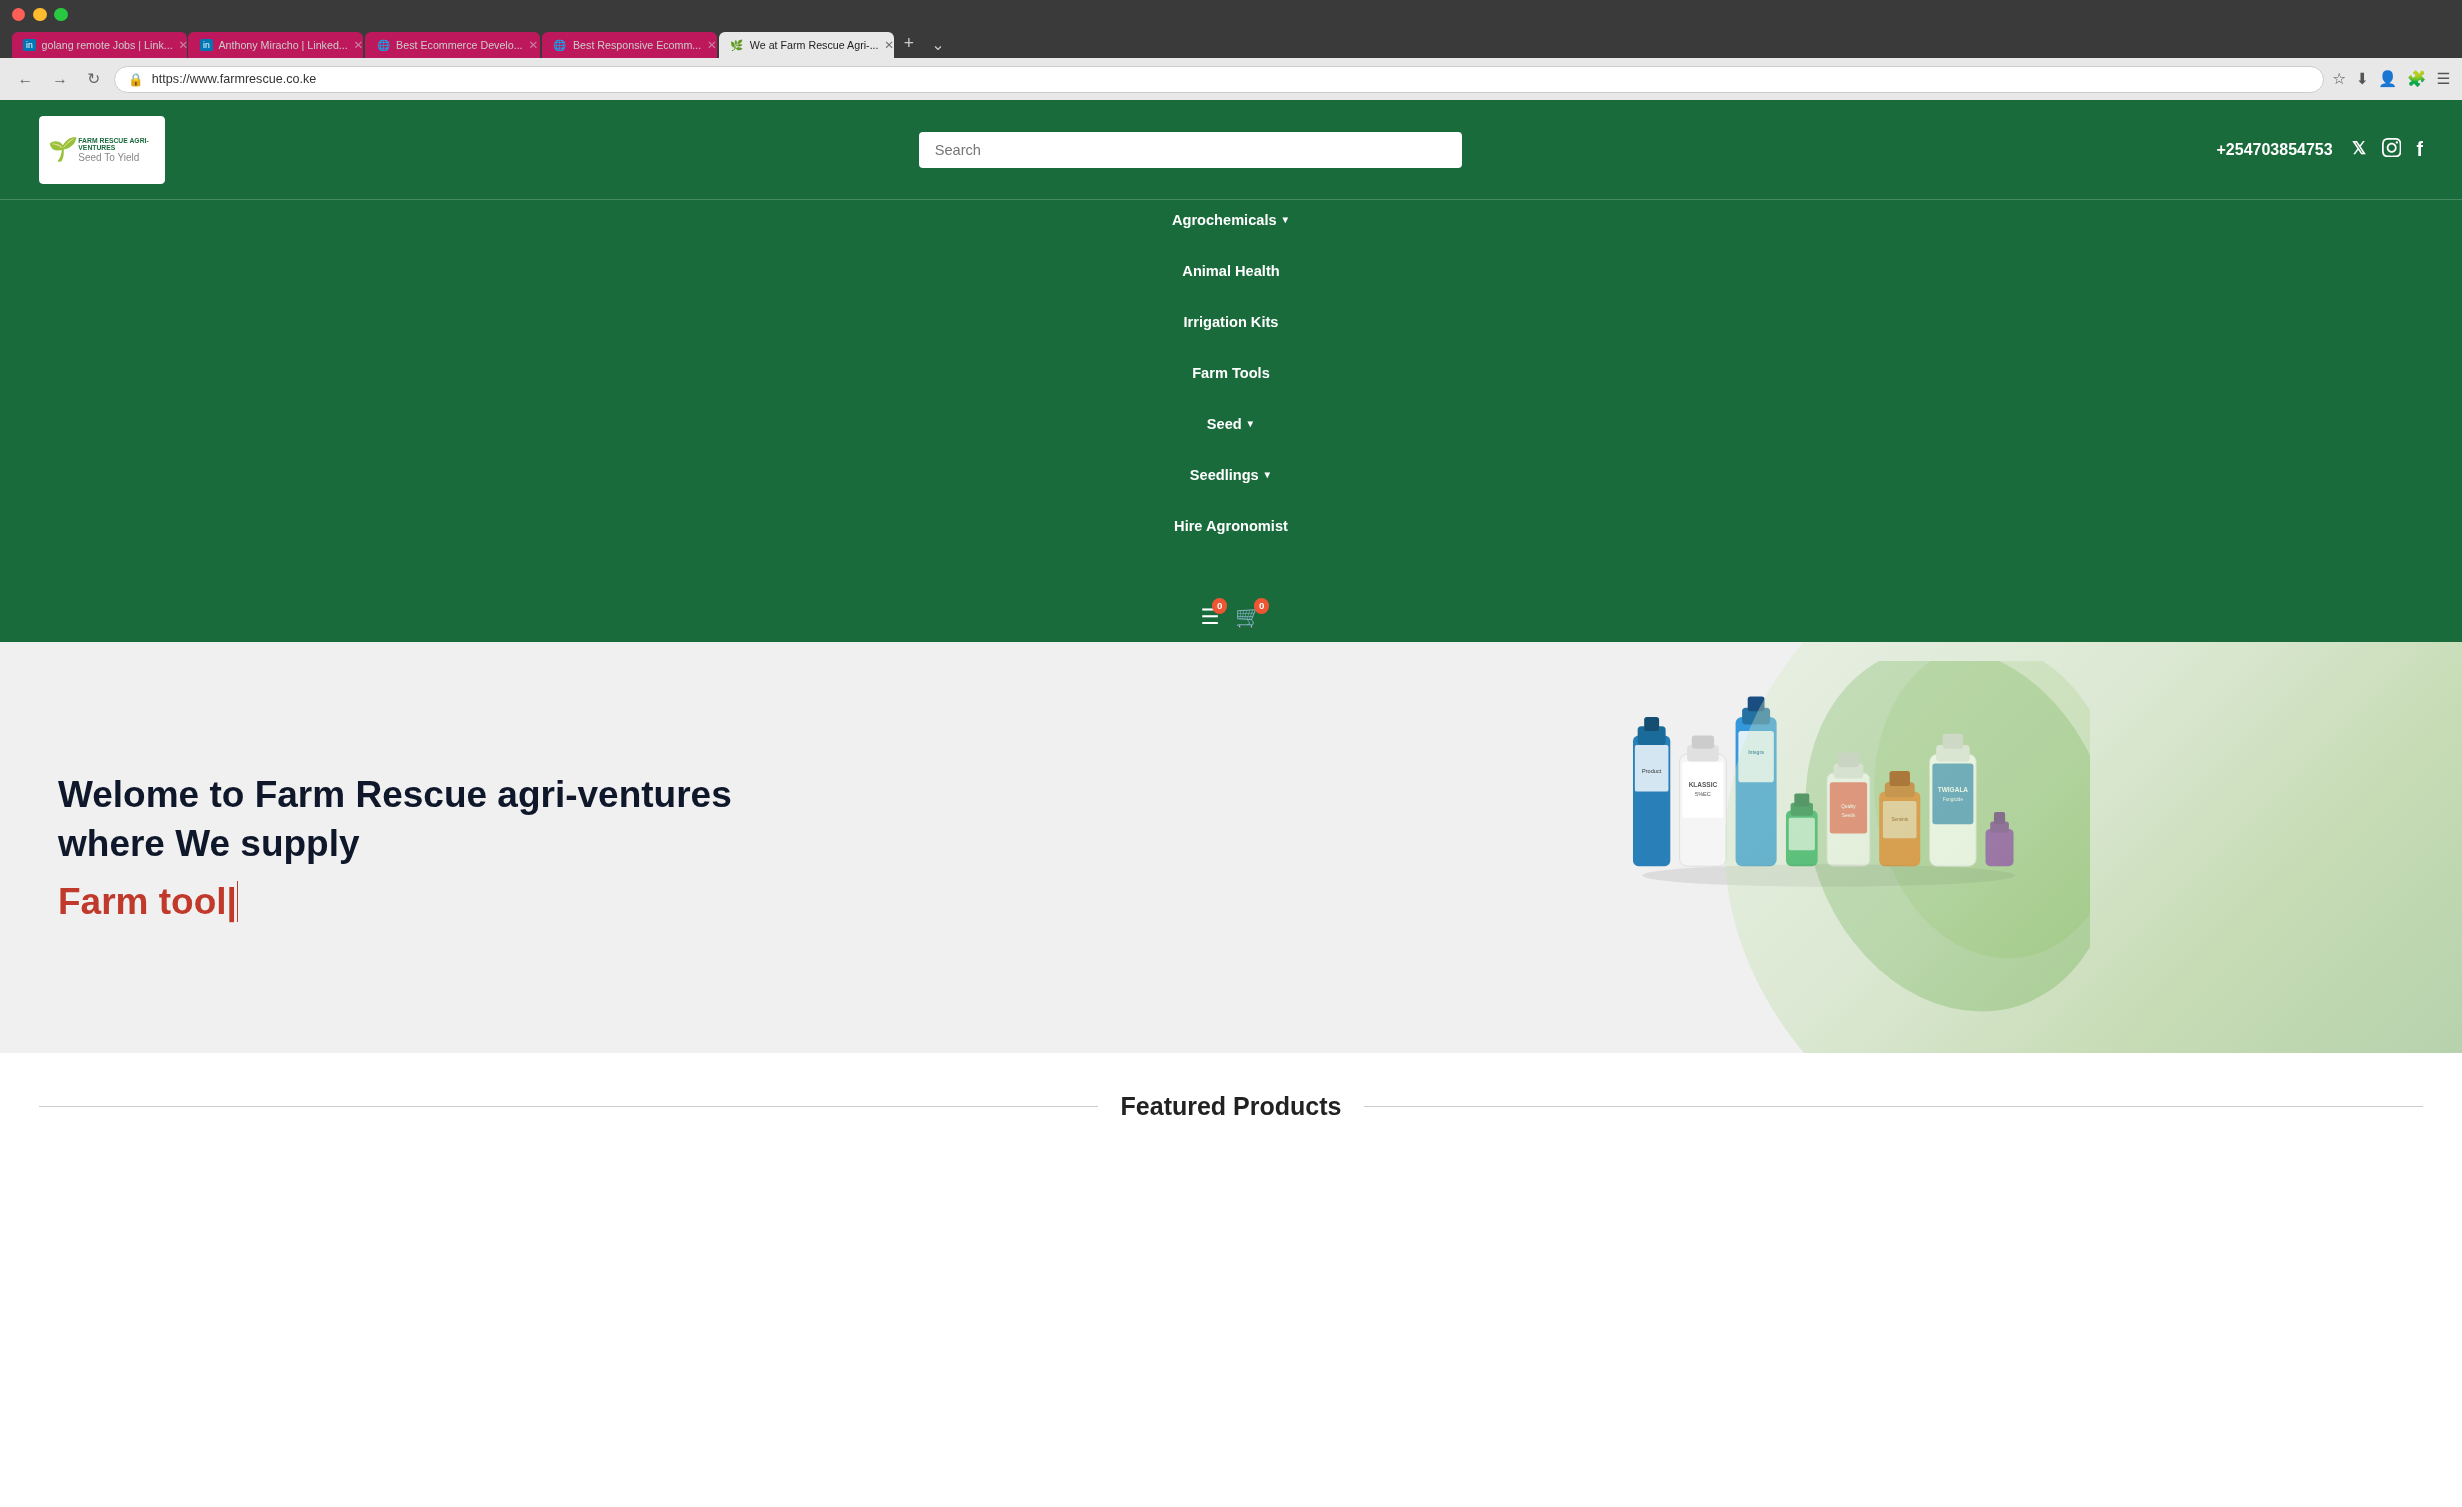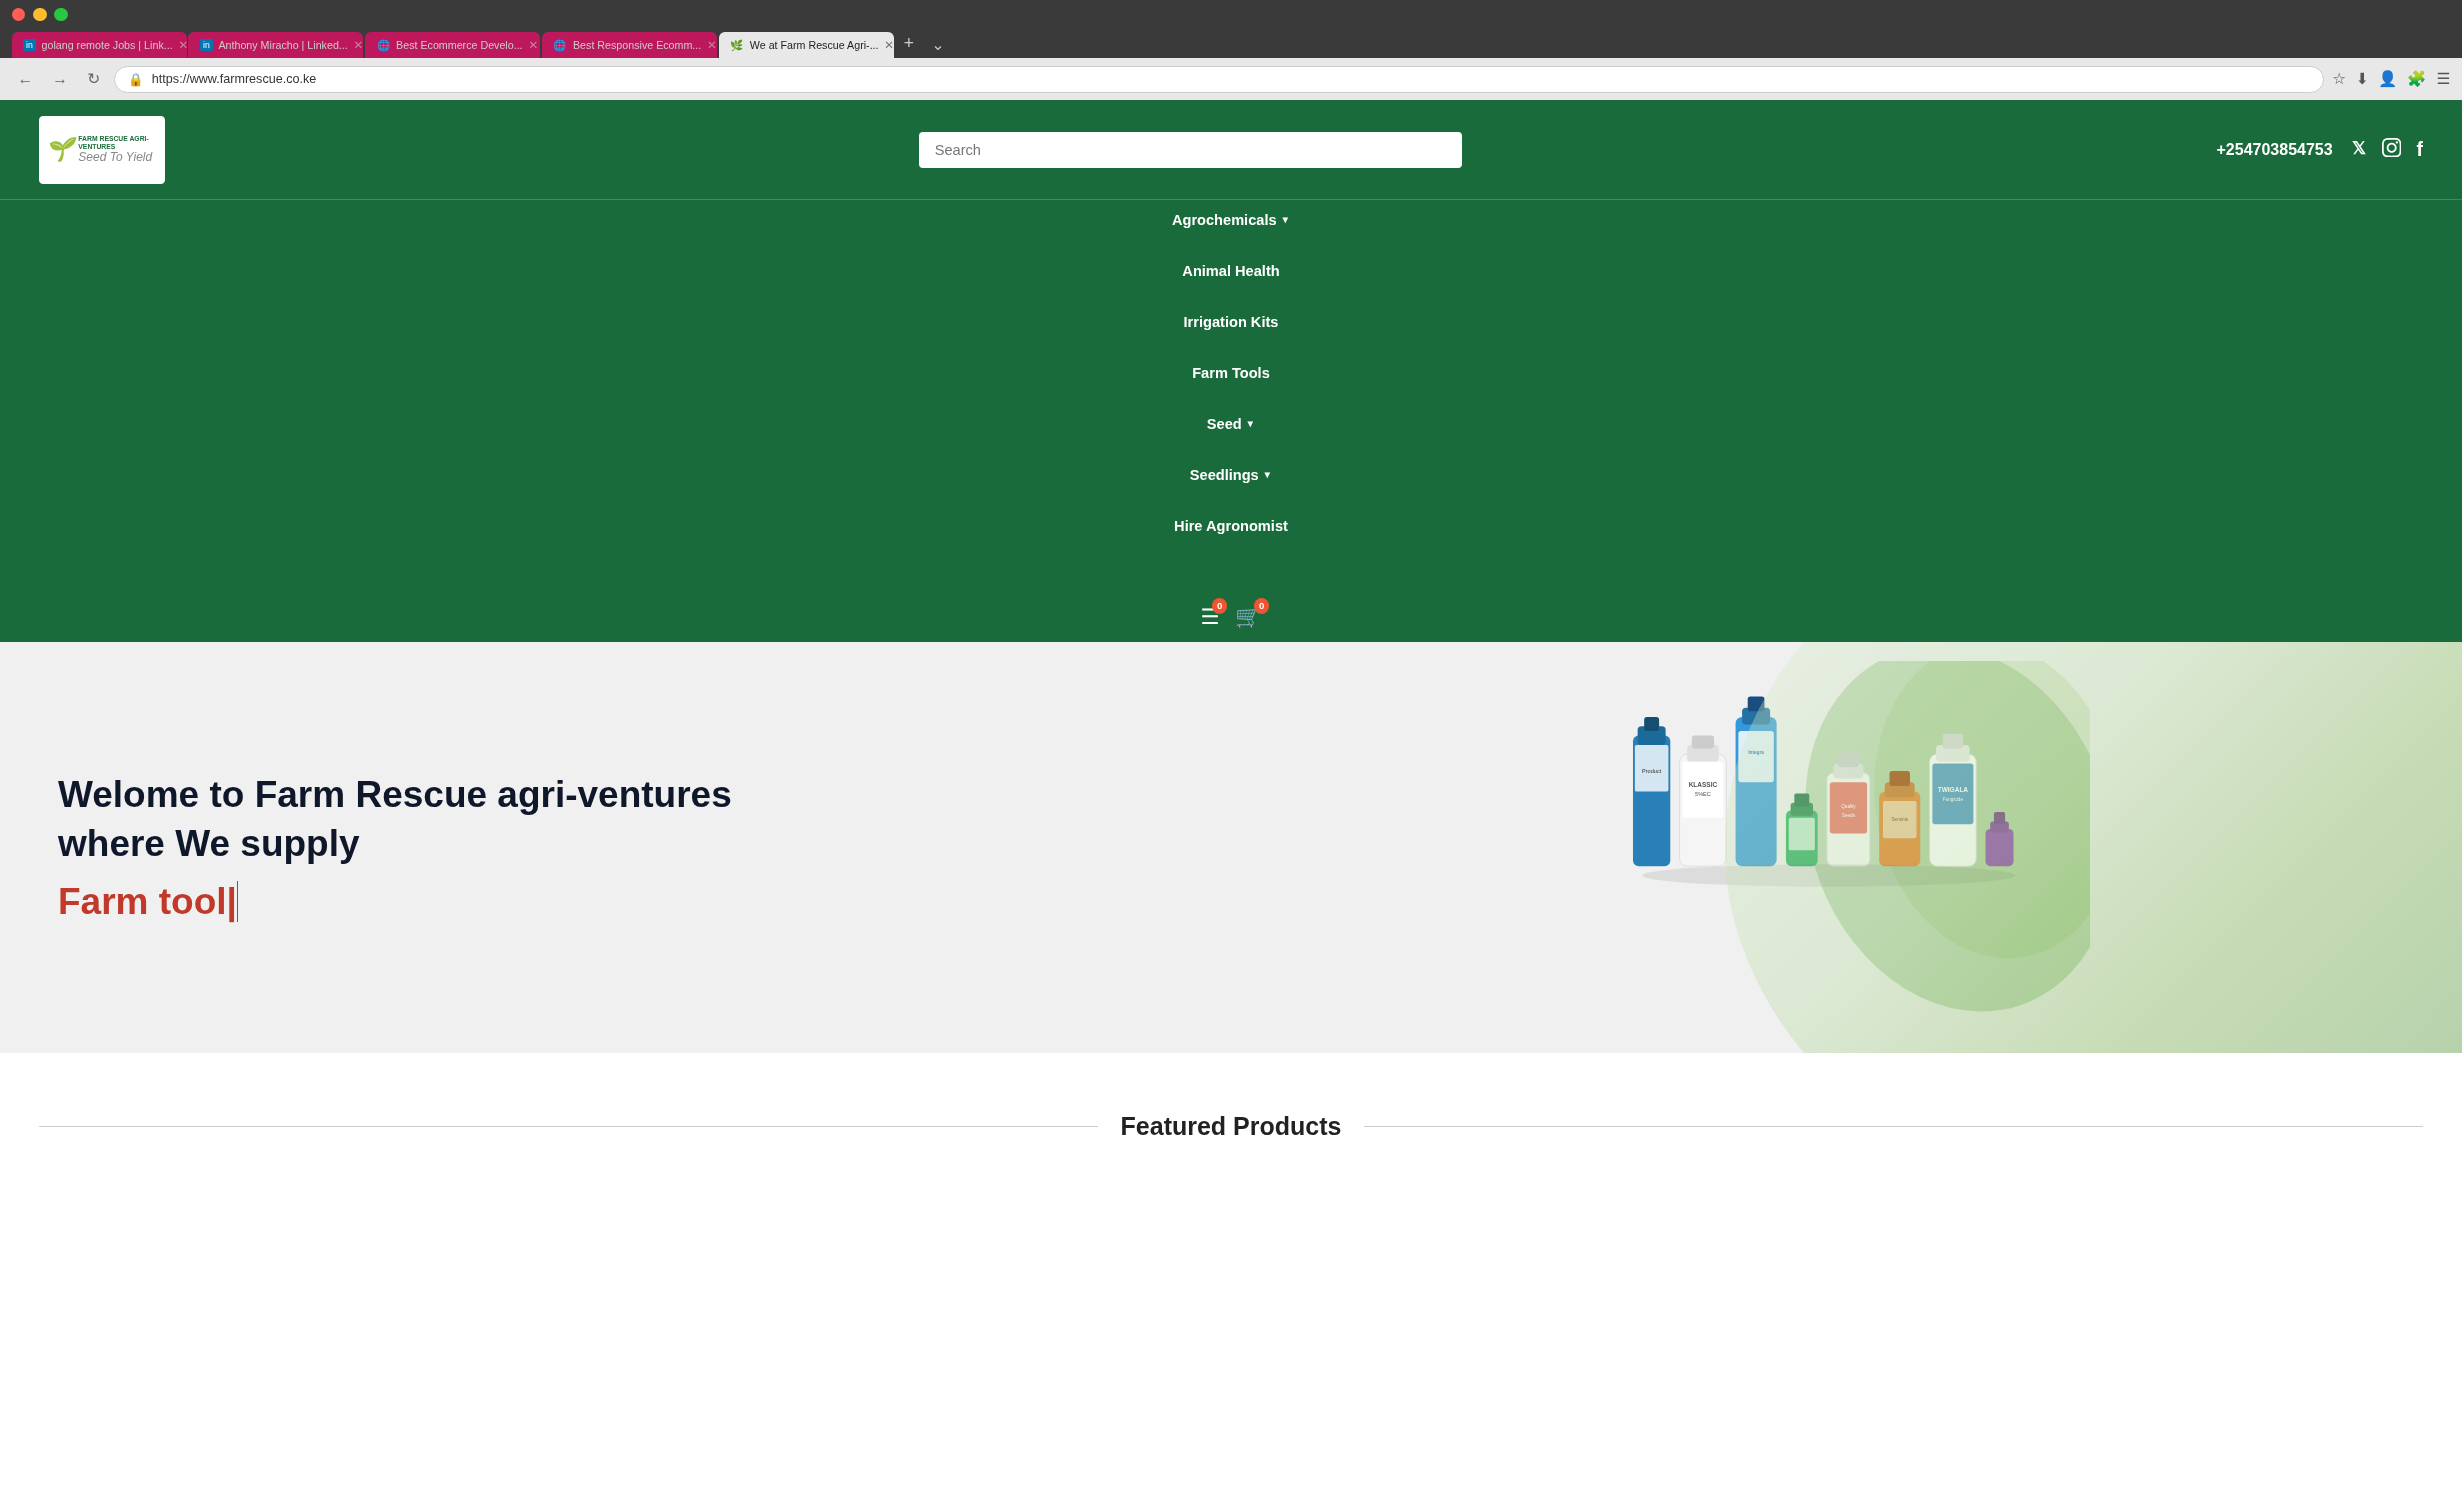--- a/index.html
+++ b/index.html
@@ -51,21 +51,21 @@
 
     
     .hero { background: #f0f0f0; min-height: 408px; display: flex; align-items: center; position: relative; overflow: hidden; }
     .hero-left { flex: 1; padding: 58px 58px; z-index: 2; }
     .hero-title { font-size: 37px; font-weight: bold; color: #0f172a; line-height: 1.3; margin-bottom: 13px; }
     .hero-typed { color: #c0392b; font-size: 37px; font-weight: bold; }
     .hero-cursor { border-right: 1.9px solid #c0392b; animation: blink 1s infinite; }
     @keyframes blink { 0%,100%{opacity:1}50%{opacity:0} }
 
     
-    .featured-section { padding: 39px 39px 19.4px; margin-top: 20px; }
+    .featured-section { padding: 39px 39px 19.4px; }
     .featured-heading-container { display: flex; align-items: center; gap: 0; margin-bottom: 19.4px; }
     .featured-line { flex: 1; height: 1px; background: #ccc; }
     .featured-title { font-size: 25px; font-weight: bold; color: #222; padding: 0 23px; white-space: nowrap; }
 
     
     .hero-leaf-bg {
       position: absolute;
       right: 0; top: 0; bottom: 0;
       width: 60%;
       background: linear-gradient(135deg, #d8eeca 0%, #b5d99c 40%, #7ab648 70%, #4a9a30 100%);
@@ -146,21 +146,21 @@
 
 <div class="site">
 
   <div class="site-header">
     <div class="logo-container">
       <div class="logo-box">
         <div style="display:flex;align-items:center;gap:3.9px;">
           <div style="font-size:23px;color:#1a6b3c;font-weight:900;font-style:italic;">🌱</div>
           <div>
             <div style="font-size:6.8px;color:#1a6b3c;font-weight:900;line-height:1.1;text-transform:uppercase;">FARM RESCUE AGRI-VENTURES</div>
-            <div style="font-size:12px;color:#888;font-style:italic;">Seed To Yield</div>
+            <div style="font-size:10px;color:#888;">Seed To Yield</div>
           </div>
         </div>
       </div>
     </div>
 
     <div class="search-container">
       <input type="text" class="search-bar" placeholder="Search" style="">
     </div>
 
     <div class="header-right">

